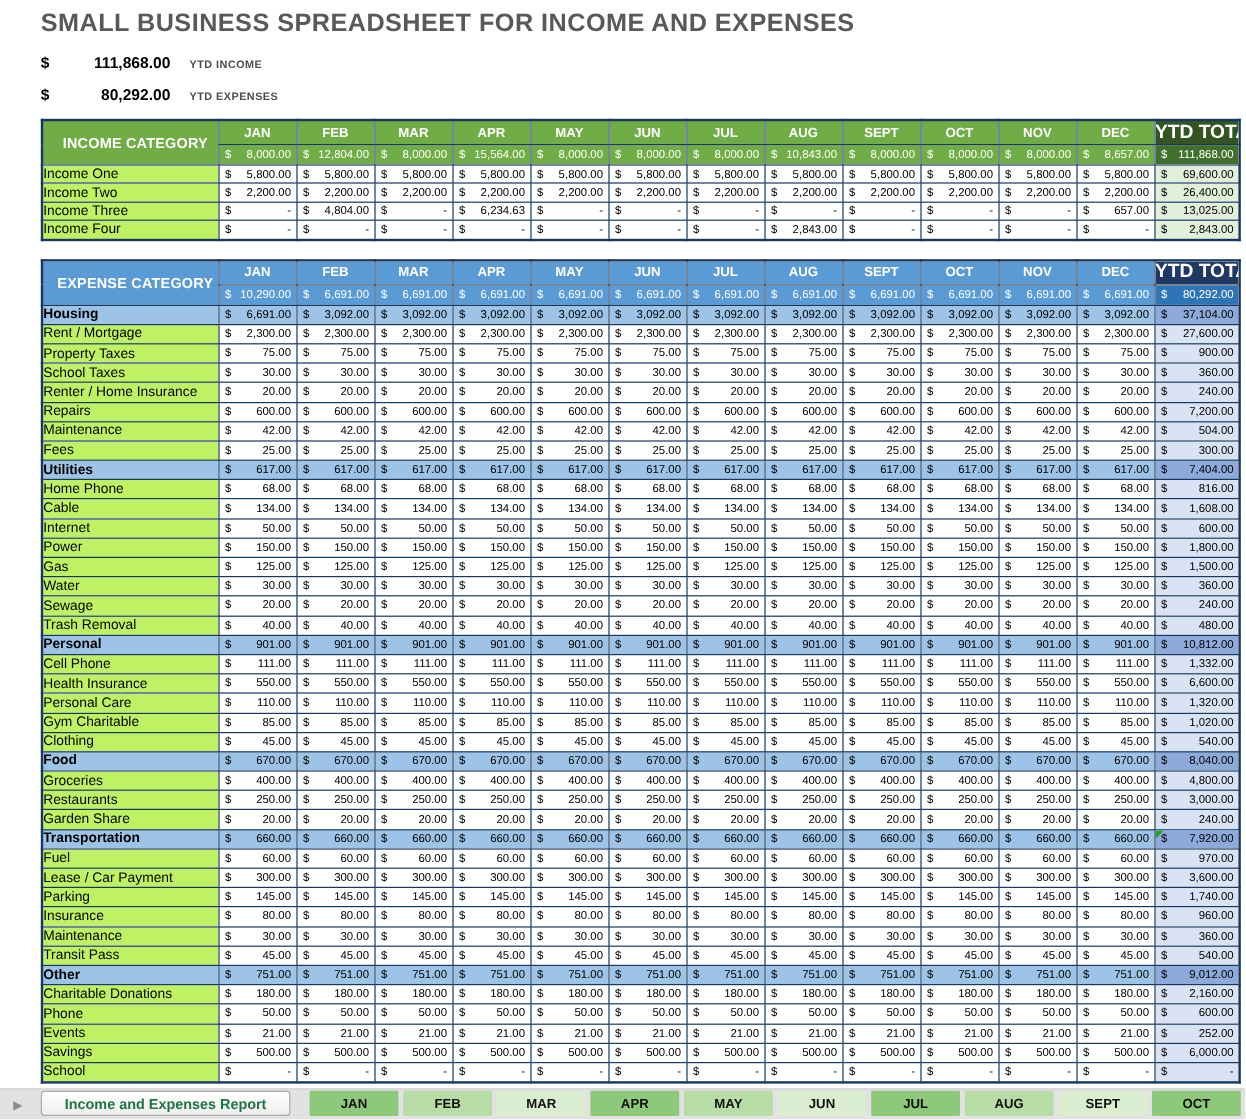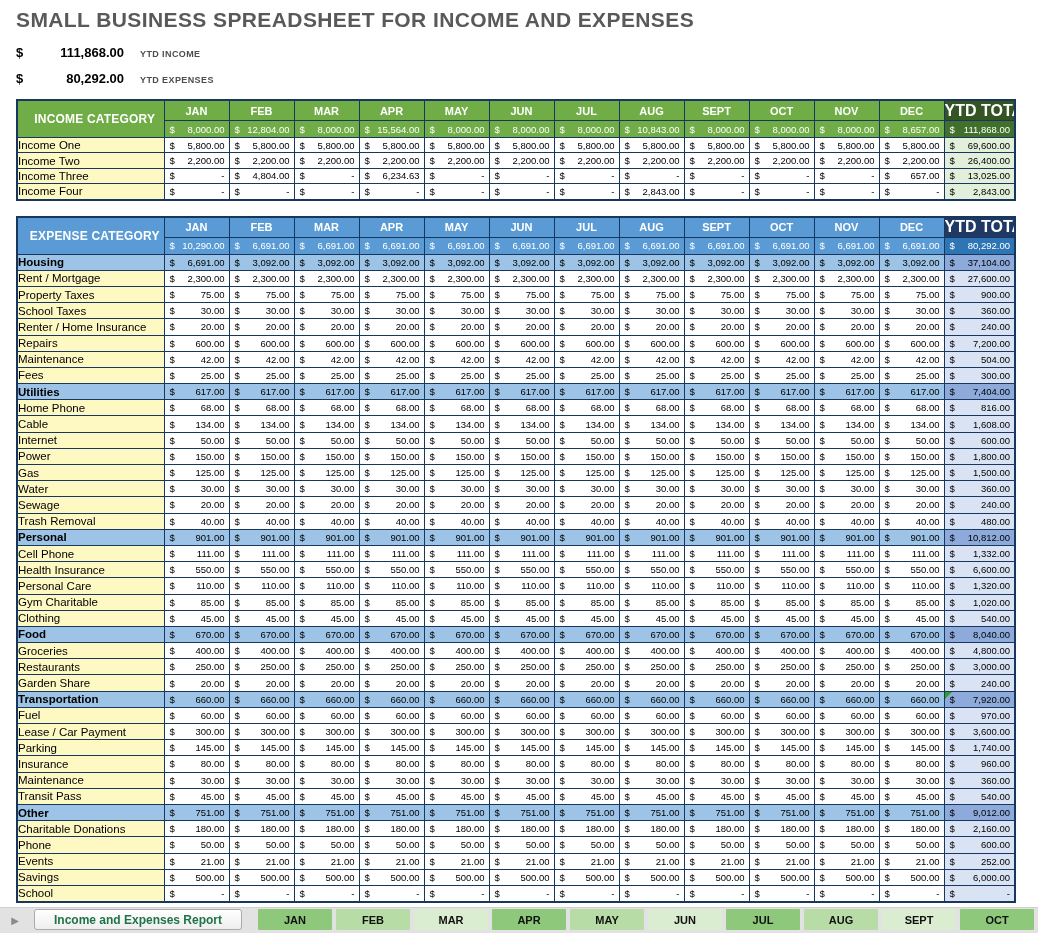--- a/index.html
+++ b/index.html
@@ -1,38 +1,38 @@
 <!DOCTYPE html>
 <html><head>
 <meta charset="utf-8">
 <style>
   html,body{margin:0;padding:0;background:#fff;}
   body{width:1038px;height:933px;position:relative;overflow:hidden;
        font-family:"Liberation Sans",sans-serif;color:#000;}
-  .page{padding:8px 20px 0 16px;}
+  .page{padding:8px 20px 0 34px;}
 
   .title{font-size:21px;font-weight:bold;color:#595959;letter-spacing:.4px;}
 
   .summary{margin-top:13px;}
   .summary-line{display:flex;align-items:baseline;height:17px;margin-top:9px;}
   .summary-line .cur{font-weight:bold;font-size:13px;width:16px;}
   .summary-line .amt{font-weight:bold;font-size:13px;width:92px;text-align:right;margin-right:16px;}
   .summary-line .lbl{font-size:9px;font-weight:bold;color:#4d4d4d;letter-spacing:.4px;text-align:right;}
 
   table.sheet{border-collapse:collapse;table-layout:fixed;width:998px;}
   table.sheet{border:2px solid #17375E;}
   table.sheet th,table.sheet td{border:1px solid #17375E;padding:0;overflow:hidden;white-space:nowrap;}
   .c-cat{width:147px;} .c-m{width:65px;} .c-ytd{width:71px;}
 
   thead th.cat{font-size:12px;font-weight:bold;color:#fff;text-align:center;padding-left:8px;letter-spacing:.2px;}
   thead th.mh{font-size:11px;font-weight:bold;color:#fff;text-align:center;height:19px;}
   thead td.num{height:16px;}
   td.num{font-size:9.5px;}
   td.num .in{display:flex;justify-content:space-between;align-items:center;padding:0 4px 0 5px;}
-  td.catcell{font-size:11.5px;padding-left:8px;background:#fef9c3;}
+  td.catcell{font-size:11.5px;padding-left:8px;background:#bef264;}
   tr.section td.catcell{font-weight:bold;}
 
   td.ytd,td.ytdtot,th.ytdh{border-left:2px solid #17375E;}
 
   
   .income{margin-top:11px;}
   .income thead th,.income thead td{background:#70AD47;color:#fff;}
   .income thead th.ytdh{background:#345424;}
   .income thead td.ytdtot{background:#41702C;color:#fff;}
   .income tbody td{height:14.4px;}

